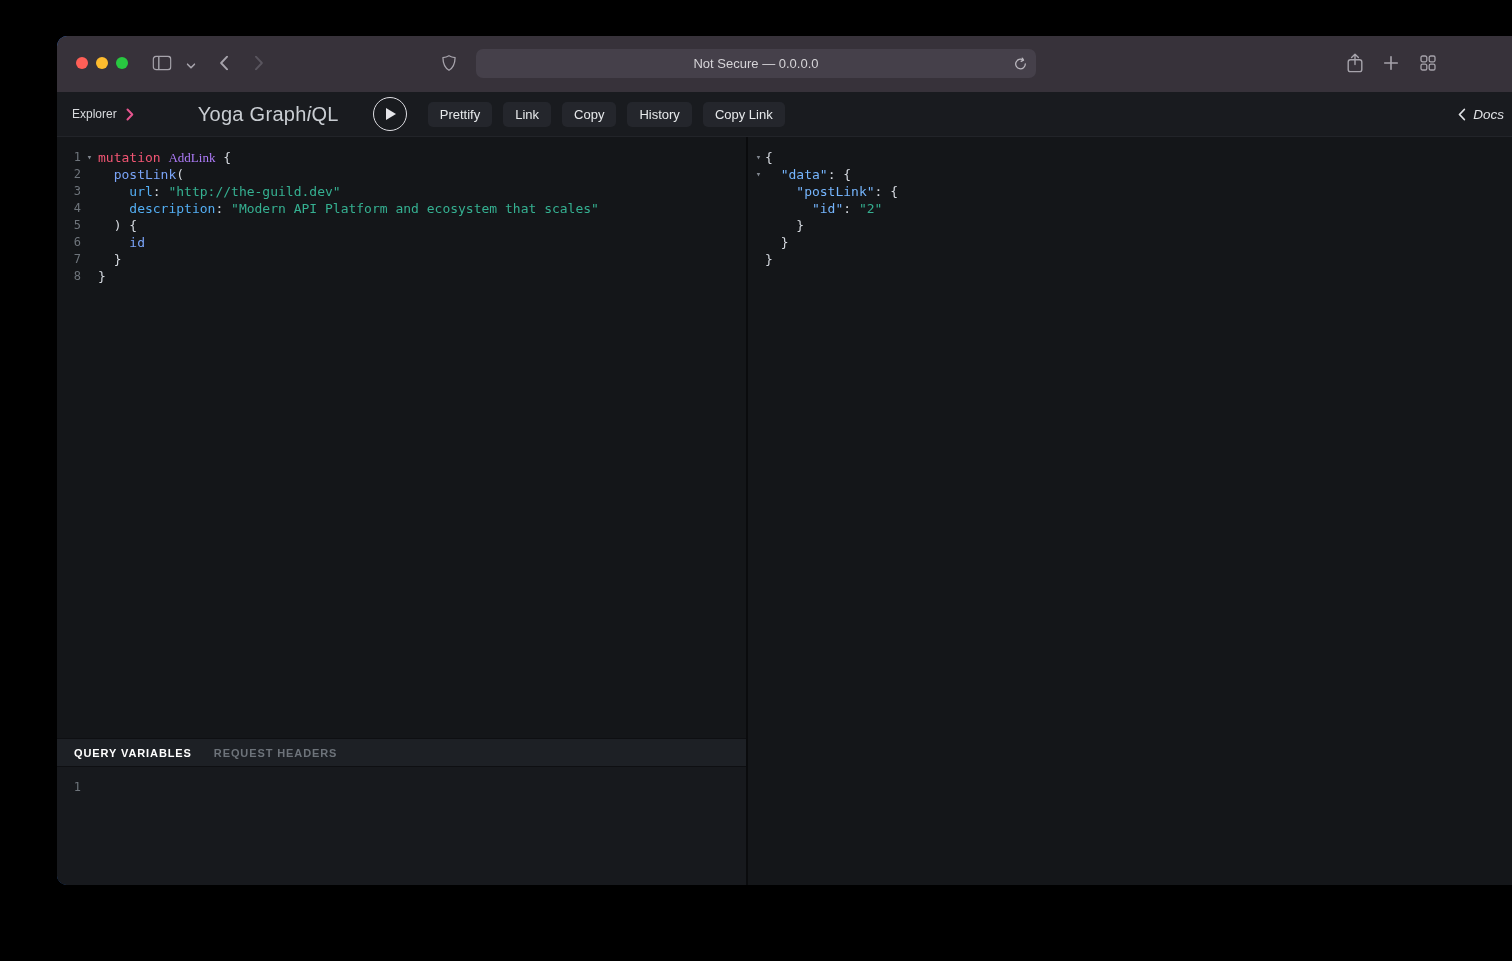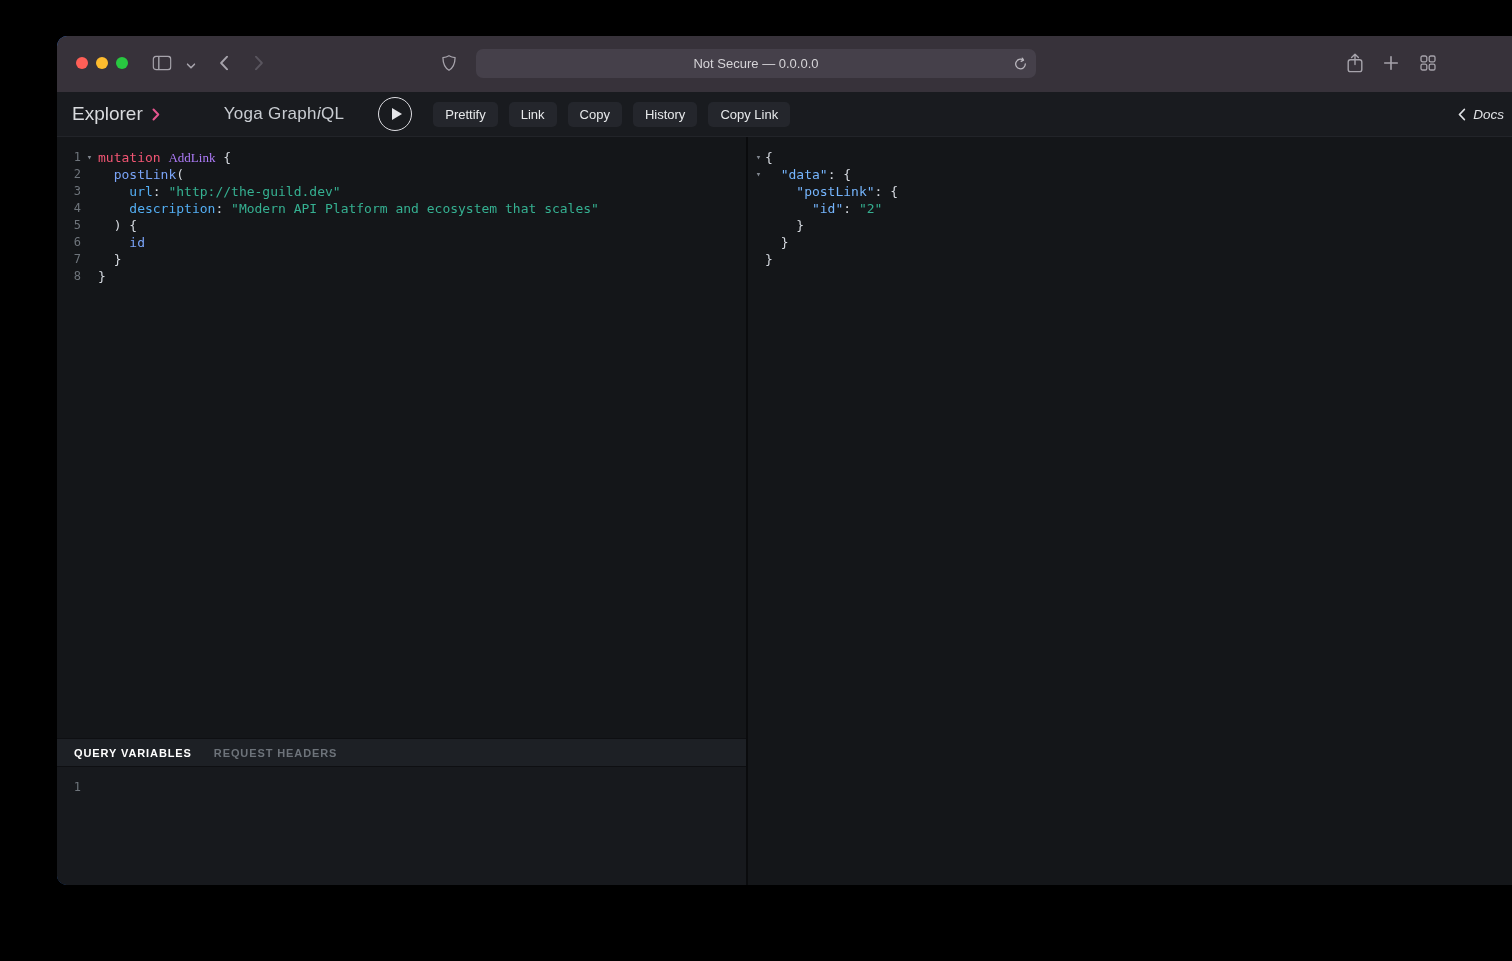--- a/index.html
+++ b/index.html
@@ -23,23 +23,23 @@
   .url-bar { position:absolute; left:419px; top:13px; width:560px; height:29px;
     background:#45404a; border-radius:7px; display:flex; align-items:center;
     justify-content:center; color:#d6d4d8; font-size:13px; }
   .reload { position:absolute; right:9px; top:50%; transform:translateY(-50%);
     color:#bab7be; display:flex; }
 
   
   .gql-toolbar { height:45px; background:#191b1f; display:flex; align-items:center;
     padding:0 18px 0 15px; border-bottom:1px solid #222429; flex:0 0 auto; }
   .explorer { display:flex; align-items:center; gap:9px; color:#d9dbde;
-    font-size:19px; cursor:default; }
+    font-size:12px; cursor:default; }
   .explorer .chev { color:var(--accent-pink,#e5558e); display:flex; }
-  .gql-title { margin-left:64px; font-size:17px; color:#c9cdd2; letter-spacing:.3px; }
+  .gql-title { margin-left:64px; font-size:20px; color:#c9cdd2; letter-spacing:.3px; }
   .gql-title i { font-style:italic; }
   .play-btn { margin-left:34px; width:34px; height:34px; border:1.5px solid #dddde2;
     border-radius:50%; display:flex; align-items:center; justify-content:center; }
   .play-tri { width:0; height:0; border-left:10px solid #e6e6ea;
     border-top:6px solid transparent; border-bottom:6px solid transparent; margin-left:3px; }
   .btn-group { display:flex; gap:11px; margin-left:21px; }
   .tb-btn { background:#24262c; color:#e7e9eb; font-size:13px; padding:5px 12px;
     border-radius:5px; border:none; font-family:inherit; white-space:nowrap; }
   .docs-btn { margin-left:auto; display:flex; align-items:center; gap:7px;
     color:#e0e2e5; font-size:13.5px;font-style:italic; }

